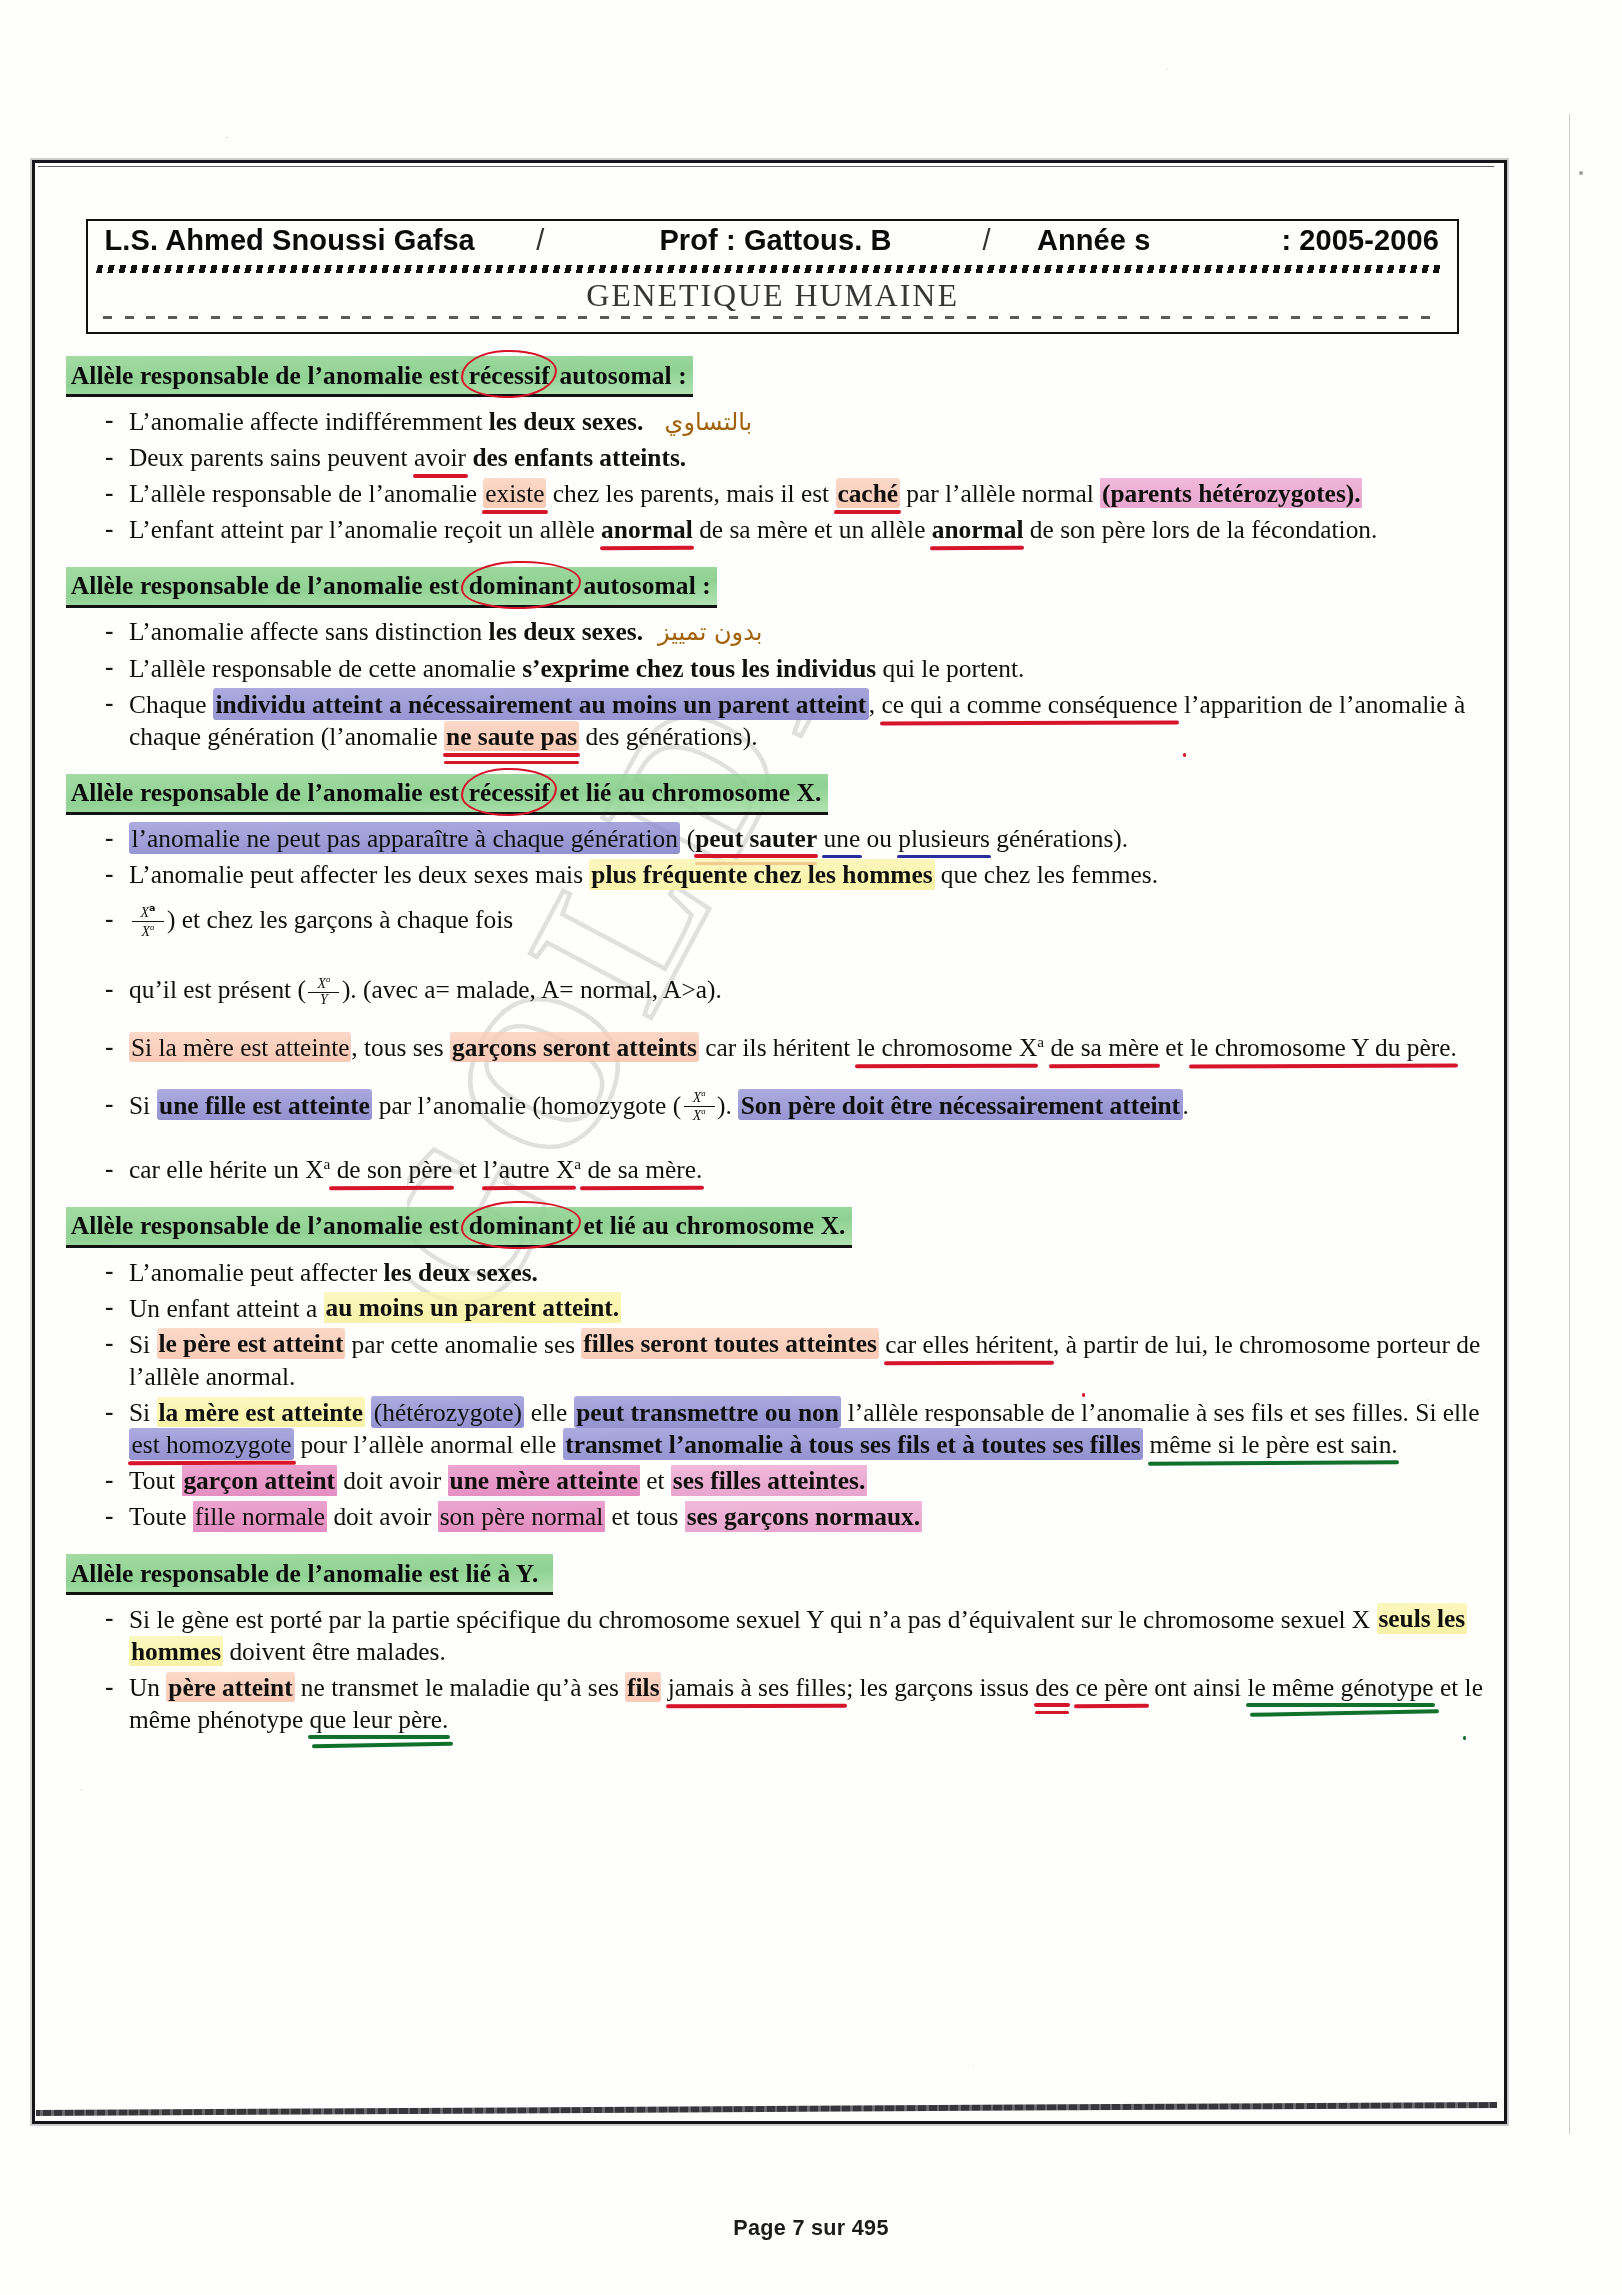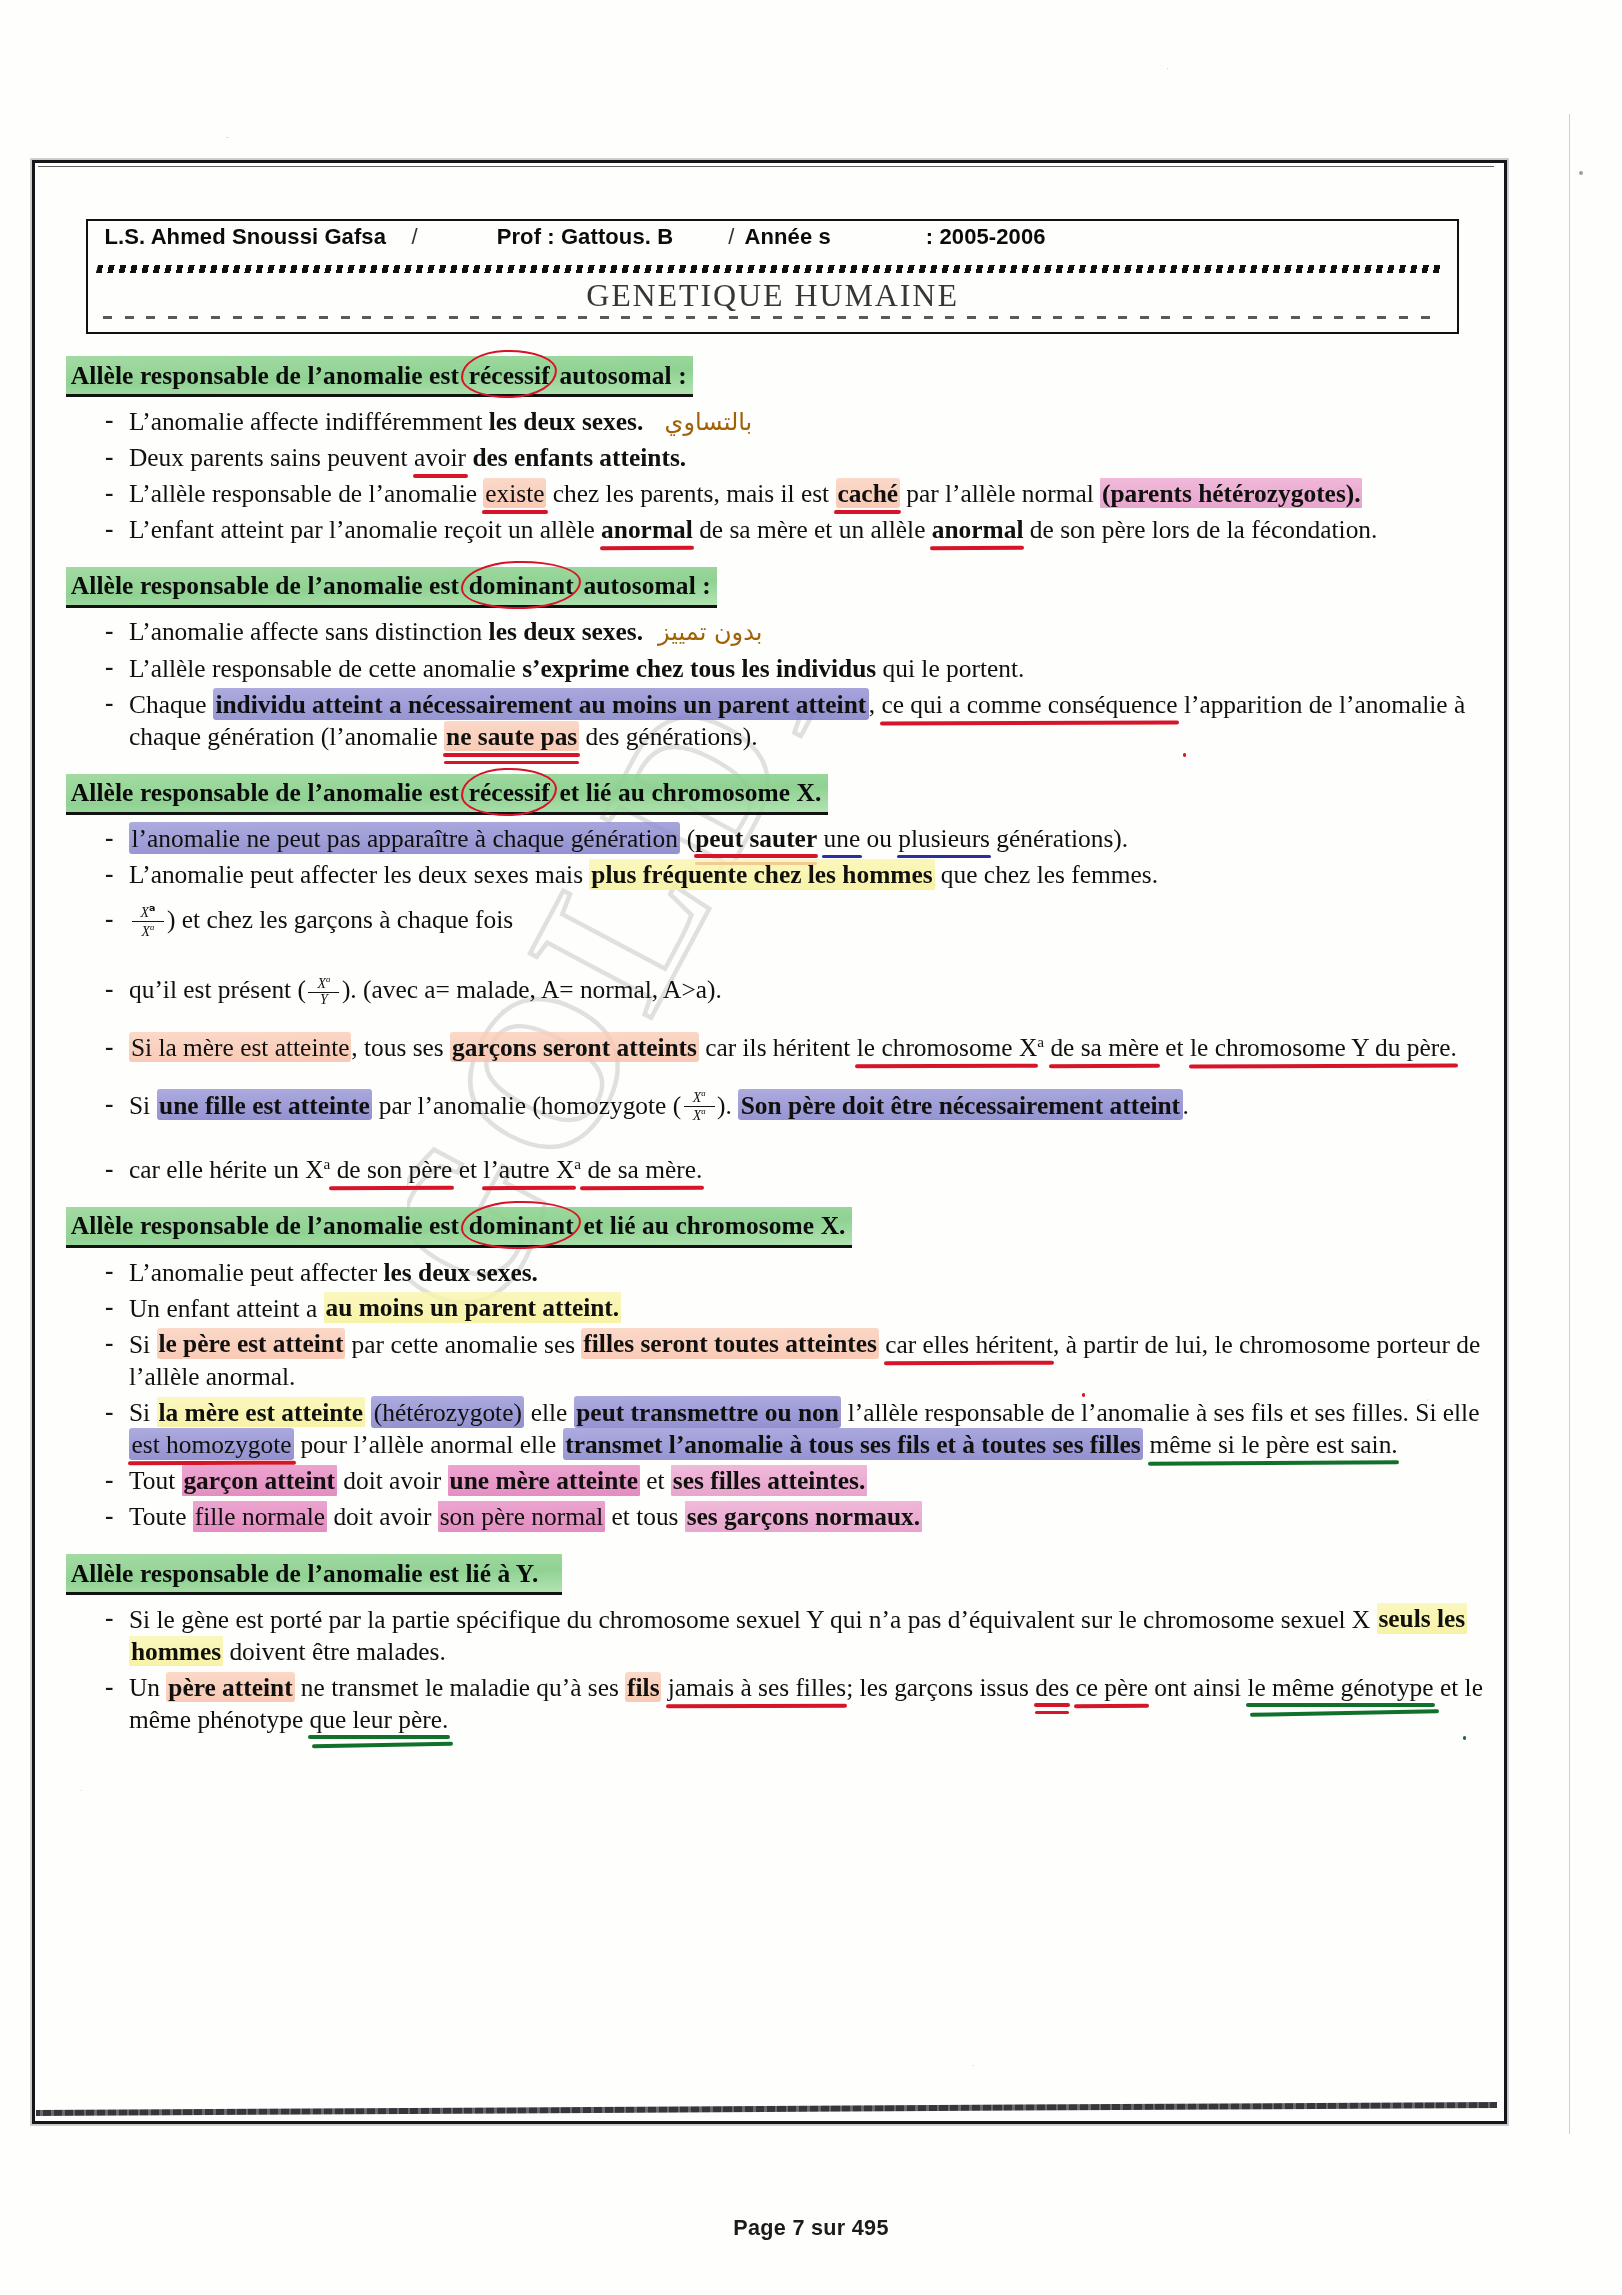--- a/index.html
+++ b/index.html
@@ -65,24 +65,25 @@
     position:absolute;
     left:86px; top:219px; width:1369px; height:111px;
     border:2.5px solid #111;
     z-index:4;
   }
   #headerbox .hb-row{
     position:absolute; left:0; top:2.5px; width:100%;
     display:flex; align-items:baseline;
     font-family:"Liberation Sans", sans-serif;
     font-weight:700;
-    font-size:22px;
+    font-size:29px;
     letter-spacing:0.1px;
     color:#0b0b0b;
     white-space:nowrap;
+    gap:36px;
   }
   .hb-school{ margin-left:16.5px; }
   .hb-sl1{ margin-left:25.4px; font-weight:400; color:#333; }
   .hb-prof{ margin-left:79px; }
   .hb-sl2{ margin-left:55px; font-weight:400; color:#333; }
   .hb-annee{ margin-left:10.2px; }
   .hb-year{ margin-left:95px; }
 
   
   #hb-dash{
@@ -122,21 +123,21 @@
     display:inline-block;
     font-weight:700;
     font-size:25.4px;
     padding:2.5px 6.4px 3.2px 5.1px;
     margin-left:-1.3px;
     color:#0b0b0b;
     background:linear-gradient(178.6deg, rgba(150,214,150,.88) 0%, rgba(135,206,138,.92) 55%, rgba(158,220,158,.80) 100%);
     border-bottom:3.2px solid #121212;
     letter-spacing:0.1px;
   }
-  .heading.tight{ padding-right:24px; }
+  .heading.tight{ padding-right:15px; }
 
   
   .oval{
     position:relative;
     display:inline-block;
     padding:0 3.2px;
     z-index:2;
   }
   .oval::before{
     content:"";

